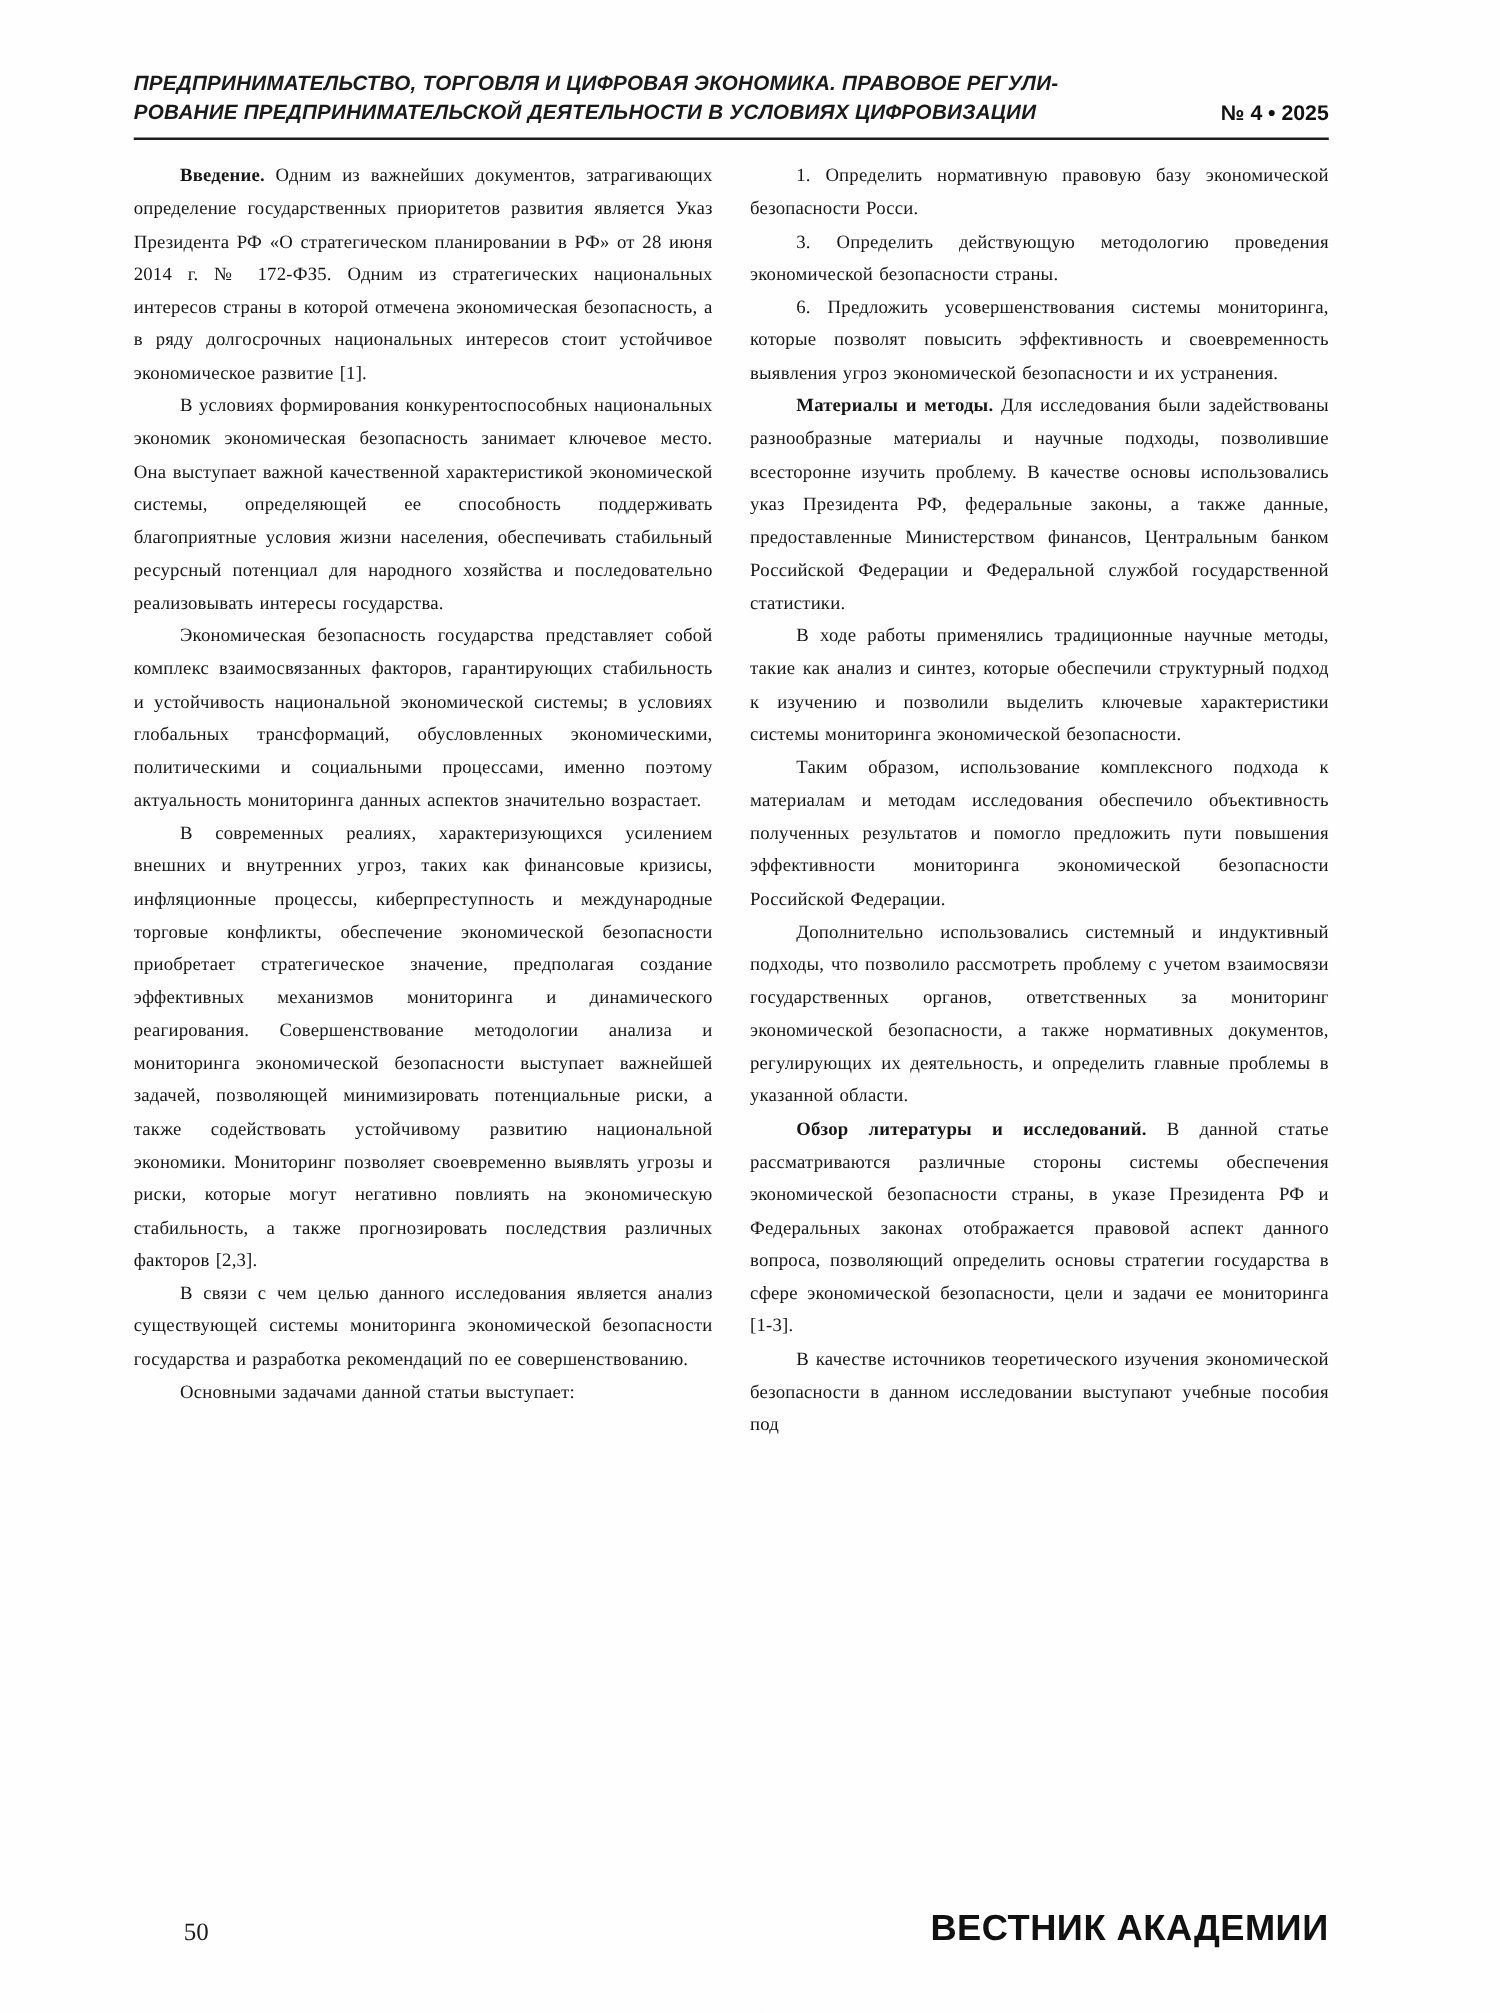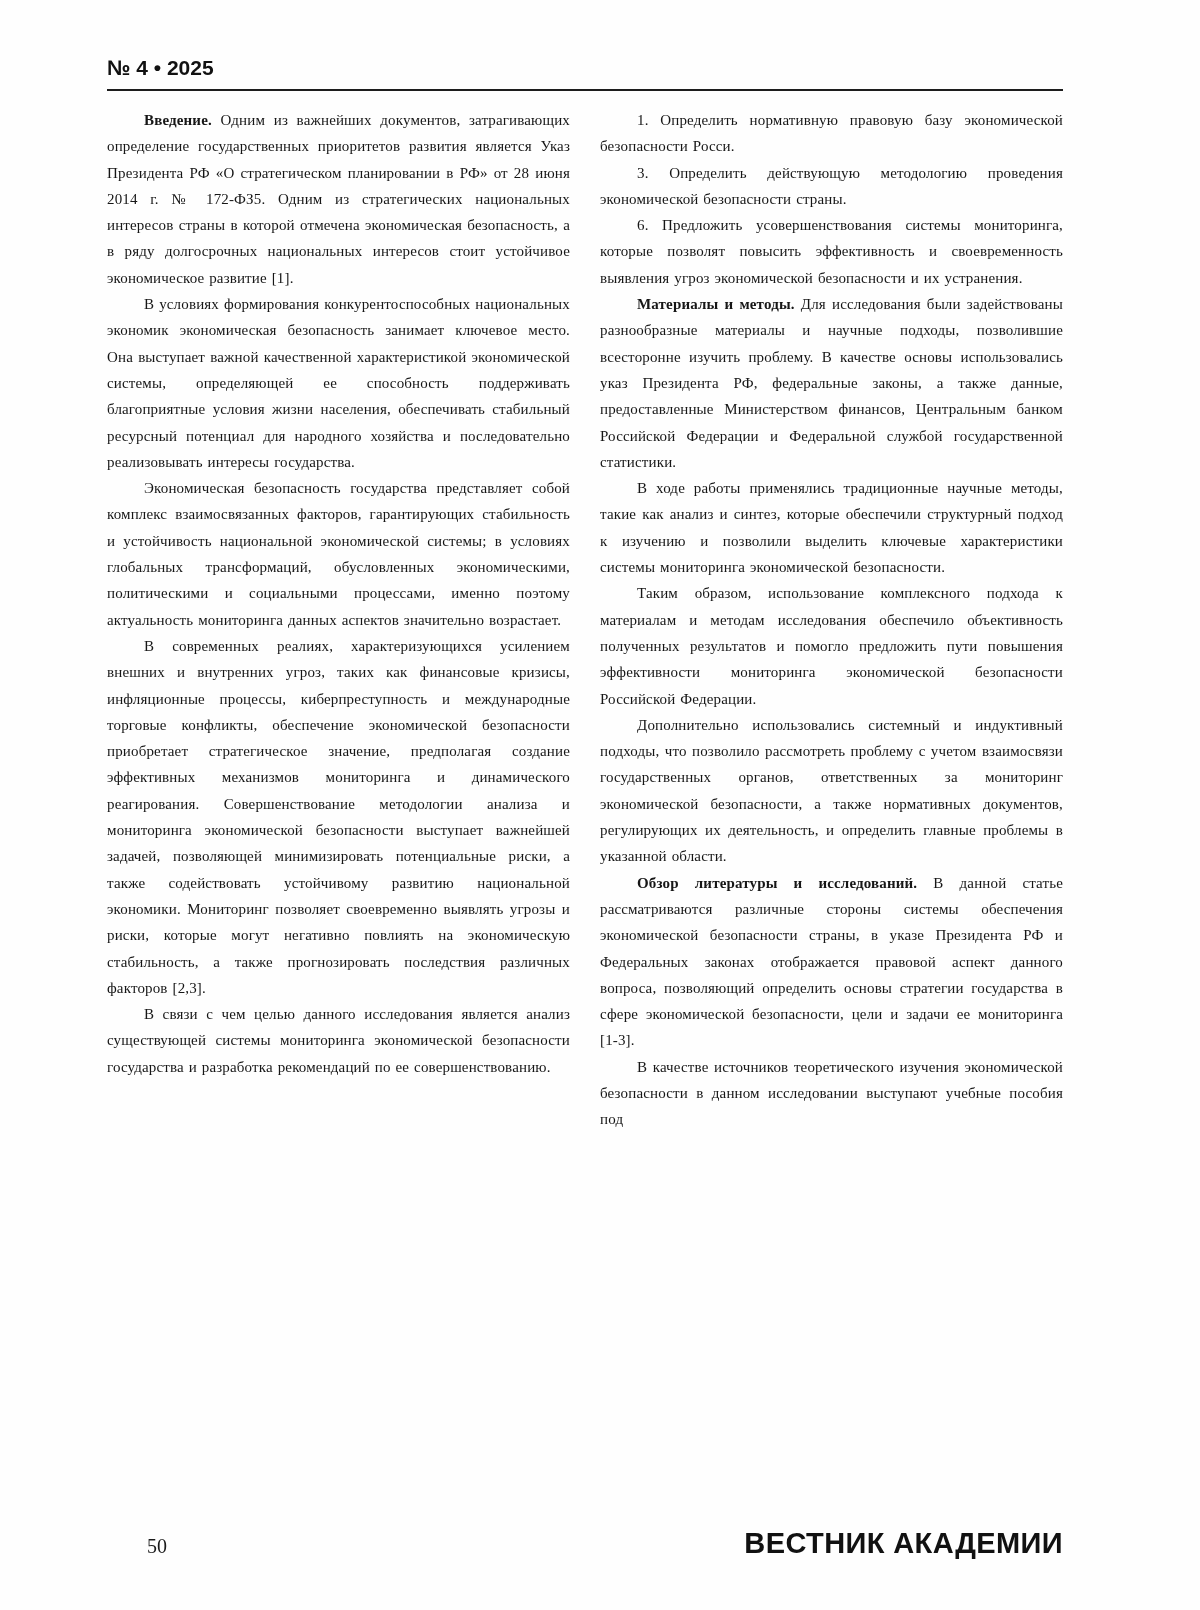--- a/index.html
+++ b/index.html
@@ -24,21 +24,21 @@
   .header-title {
     font-family: "Liberation Sans", sans-serif;
     font-weight: bold; font-style: italic;
     font-size: 16.5px; line-height: 23px;
     letter-spacing: 0.2px;
     color: #1a1a1a;
   }
   .issue {
     font-family: "Liberation Sans", sans-serif;
     font-weight: bold;
-    font-size: 21px;
+    font-size: 17px;
     white-space: nowrap;
     color: #111;
     padding-bottom: 1px;
   }
   .rule {
     border-bottom: 2.5px solid #1d1d1d;
     margin-top: 8px;
     margin-bottom: 16px;
   }
   .columns {
@@ -70,33 +70,38 @@
     letter-spacing: 0.4px;
     color: #111;
   }
 </style>
 </head>
 <body>
 
 <div class="page">
 
   <header class="header">
+    <div class="header-title">
+      <div>ПРЕДПРИНИМАТЕЛЬСТВО, ТОРГОВЛЯ И ЦИФРОВАЯ ЭКОНОМИКА. ПРАВОВОЕ РЕГУЛИ-</div>
+      <div>РОВАНИЕ ПРЕДПРИНИМАТЕЛЬСКОЙ ДЕЯТЕЛЬНОСТИ В УСЛОВИЯХ ЦИФРОВИЗАЦИИ</div>
+    </div>
     <div class="issue">№ 4 • 2025</div>
   </header>
 
   <div class="rule"></div>
 
   <main class="columns">
 
     <section class="col">
       <p class="para"><b>Введение.</b><span> Одним из важнейших документов, затрагивающих определение государственных приоритетов развития является Указ Президента РФ «О стратегическом планировании в РФ» от 28 июня 2014 г. № 172-ФЗ5. Одним из стратегических национальных интересов страны в которой отмечена экономическая безопасность, а в ряду долгосрочных национальных интересов стоит устойчивое экономическое развитие [1].</span></p>
       <p class="para"><span>В условиях формирования конкурентоспособных национальных экономик экономическая безопасность занимает ключевое место. Она выступает важной качественной характеристикой экономической системы, определяющей ее способность поддерживать благоприятные условия жизни населения, обеспечивать стабильный ресурсный потенциал для народного хозяйства и последовательно реализовывать интересы государства.</span></p>
       <p class="para"><span>Экономическая безопасность государства представляет собой комплекс взаимосвязанных факторов, гарантирующих стабильность и устойчивость национальной экономической системы; в условиях глобальных трансформаций, обусловленных экономическими, политическими и социальными процессами, именно поэтому актуальность мониторинга данных аспектов значительно возрастает.</span></p>
       <p class="para"><span>В современных реалиях, характеризующихся усилением внешних и внутренних угроз, таких как финансовые кризисы, инфляционные процессы, киберпреступность и международные торговые конфликты, обеспечение экономической безопасности приобретает стратегическое значение, предполагая создание эффективных механизмов мониторинга и динамического реагирования. Совершенствование методологии анализа и мониторинга экономической безопасности выступает важнейшей задачей, позволяющей минимизировать потенциальные риски, а также содействовать устойчивому развитию национальной экономики. Мониторинг позволяет своевременно выявлять угрозы и риски, которые могут негативно повлиять на экономическую стабильность, а также прогнозировать последствия различных факторов [2,3].</span></p>
       <p class="para"><span>В связи с чем целью данного исследования является анализ существующей системы мониторинга экономической безопасности государства и разработка рекомендаций по ее совершенствованию.</span></p>
+      <p class="para"><span>Основными задачами данной статьи выступает:</span></p>
     </section>
 
     <section class="col">
       <p class="para"><span>1. Определить нормативную правовую базу экономической безопасности Росси.</span></p>
       <p class="para"><span>3. Определить действующую методологию проведения экономической безопасности страны.</span></p>
       <p class="para"><span>6. Предложить усовершенствования системы мониторинга, которые позволят повысить эффективность и своевременность выявления угроз экономической безопасности и их устранения.</span></p>
       <p class="para"><b>Материалы и методы.</b><span> Для исследования были задействованы разнообразные материалы и научные подходы, позволившие всесторонне изучить проблему. В качестве основы использовались указ Президента РФ, федеральные законы, а также данные, предоставленные Министерством финансов, Центральным банком Российской Федерации и Федеральной службой государственной статистики.</span></p>
       <p class="para"><span>В ходе работы применялись традиционные научные методы, такие как анализ и синтез, которые обеспечили структурный подход к изучению и позволили выделить ключевые характеристики системы мониторинга экономической безопасности.</span></p>
       <p class="para"><span>Таким образом, использование комплексного подхода к материалам и методам исследования обеспечило объективность полученных результатов и помогло предложить пути повышения эффективности мониторинга экономической безопасности Российской Федерации.</span></p>
       <p class="para"><span>Дополнительно использовались системный и индуктивный подходы, что позволило рассмотреть проблему с учетом взаимосвязи государственных органов, ответственных за мониторинг экономической безопасности, а также нормативных документов, регулирующих их деятельность, и определить главные проблемы в указанной области.</span></p>

